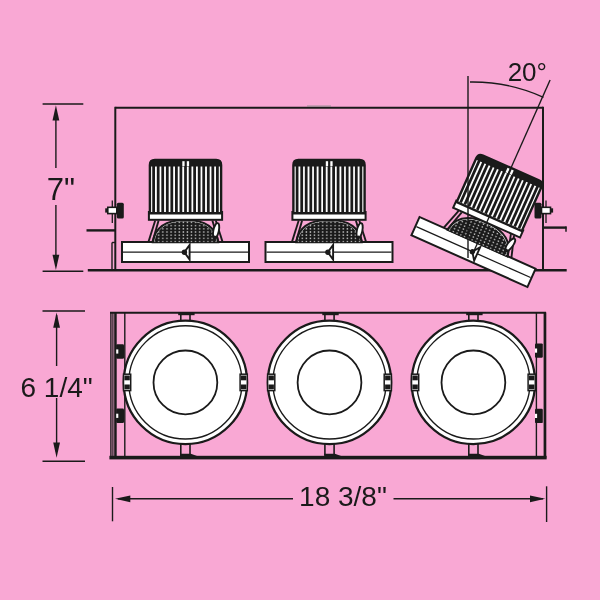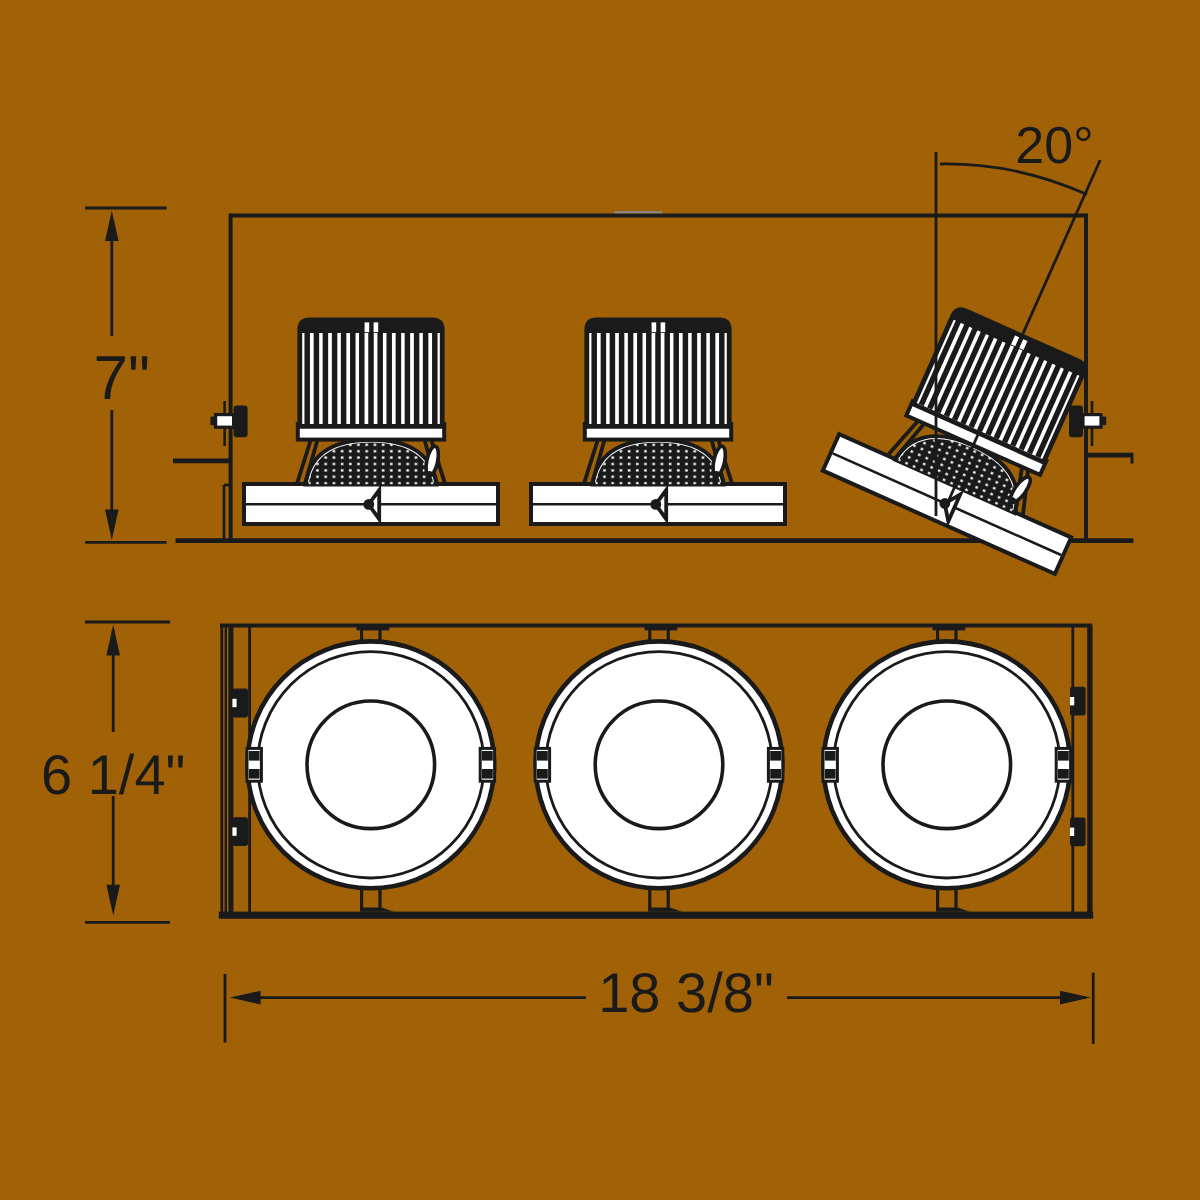--- a/index.html
+++ b/index.html
@@ -1,16 +1,16 @@
 <!DOCTYPE html>
 <html><head>
 <meta charset="utf-8">
 <style>
   html, body { margin: 0; padding: 0; background: #ffffff; }
-  .page { width: 600px; height: 600px; position: relative; background: #a16207; overflow: hidden; }
+  .page { width: 600px; height: 600px; position: relative; background: #f9a8d4; overflow: hidden; }
   svg { display: block; }
   text {
     font-family: "Liberation Sans", "DejaVu Sans", sans-serif;
     fill: #1a1a1a;
   }
   .dim-label { font-size: 28px; }
   .dim-label-large { font-size: 31px; }
   .angle-label { font-size: 26px; }
 </style>
 </head>

